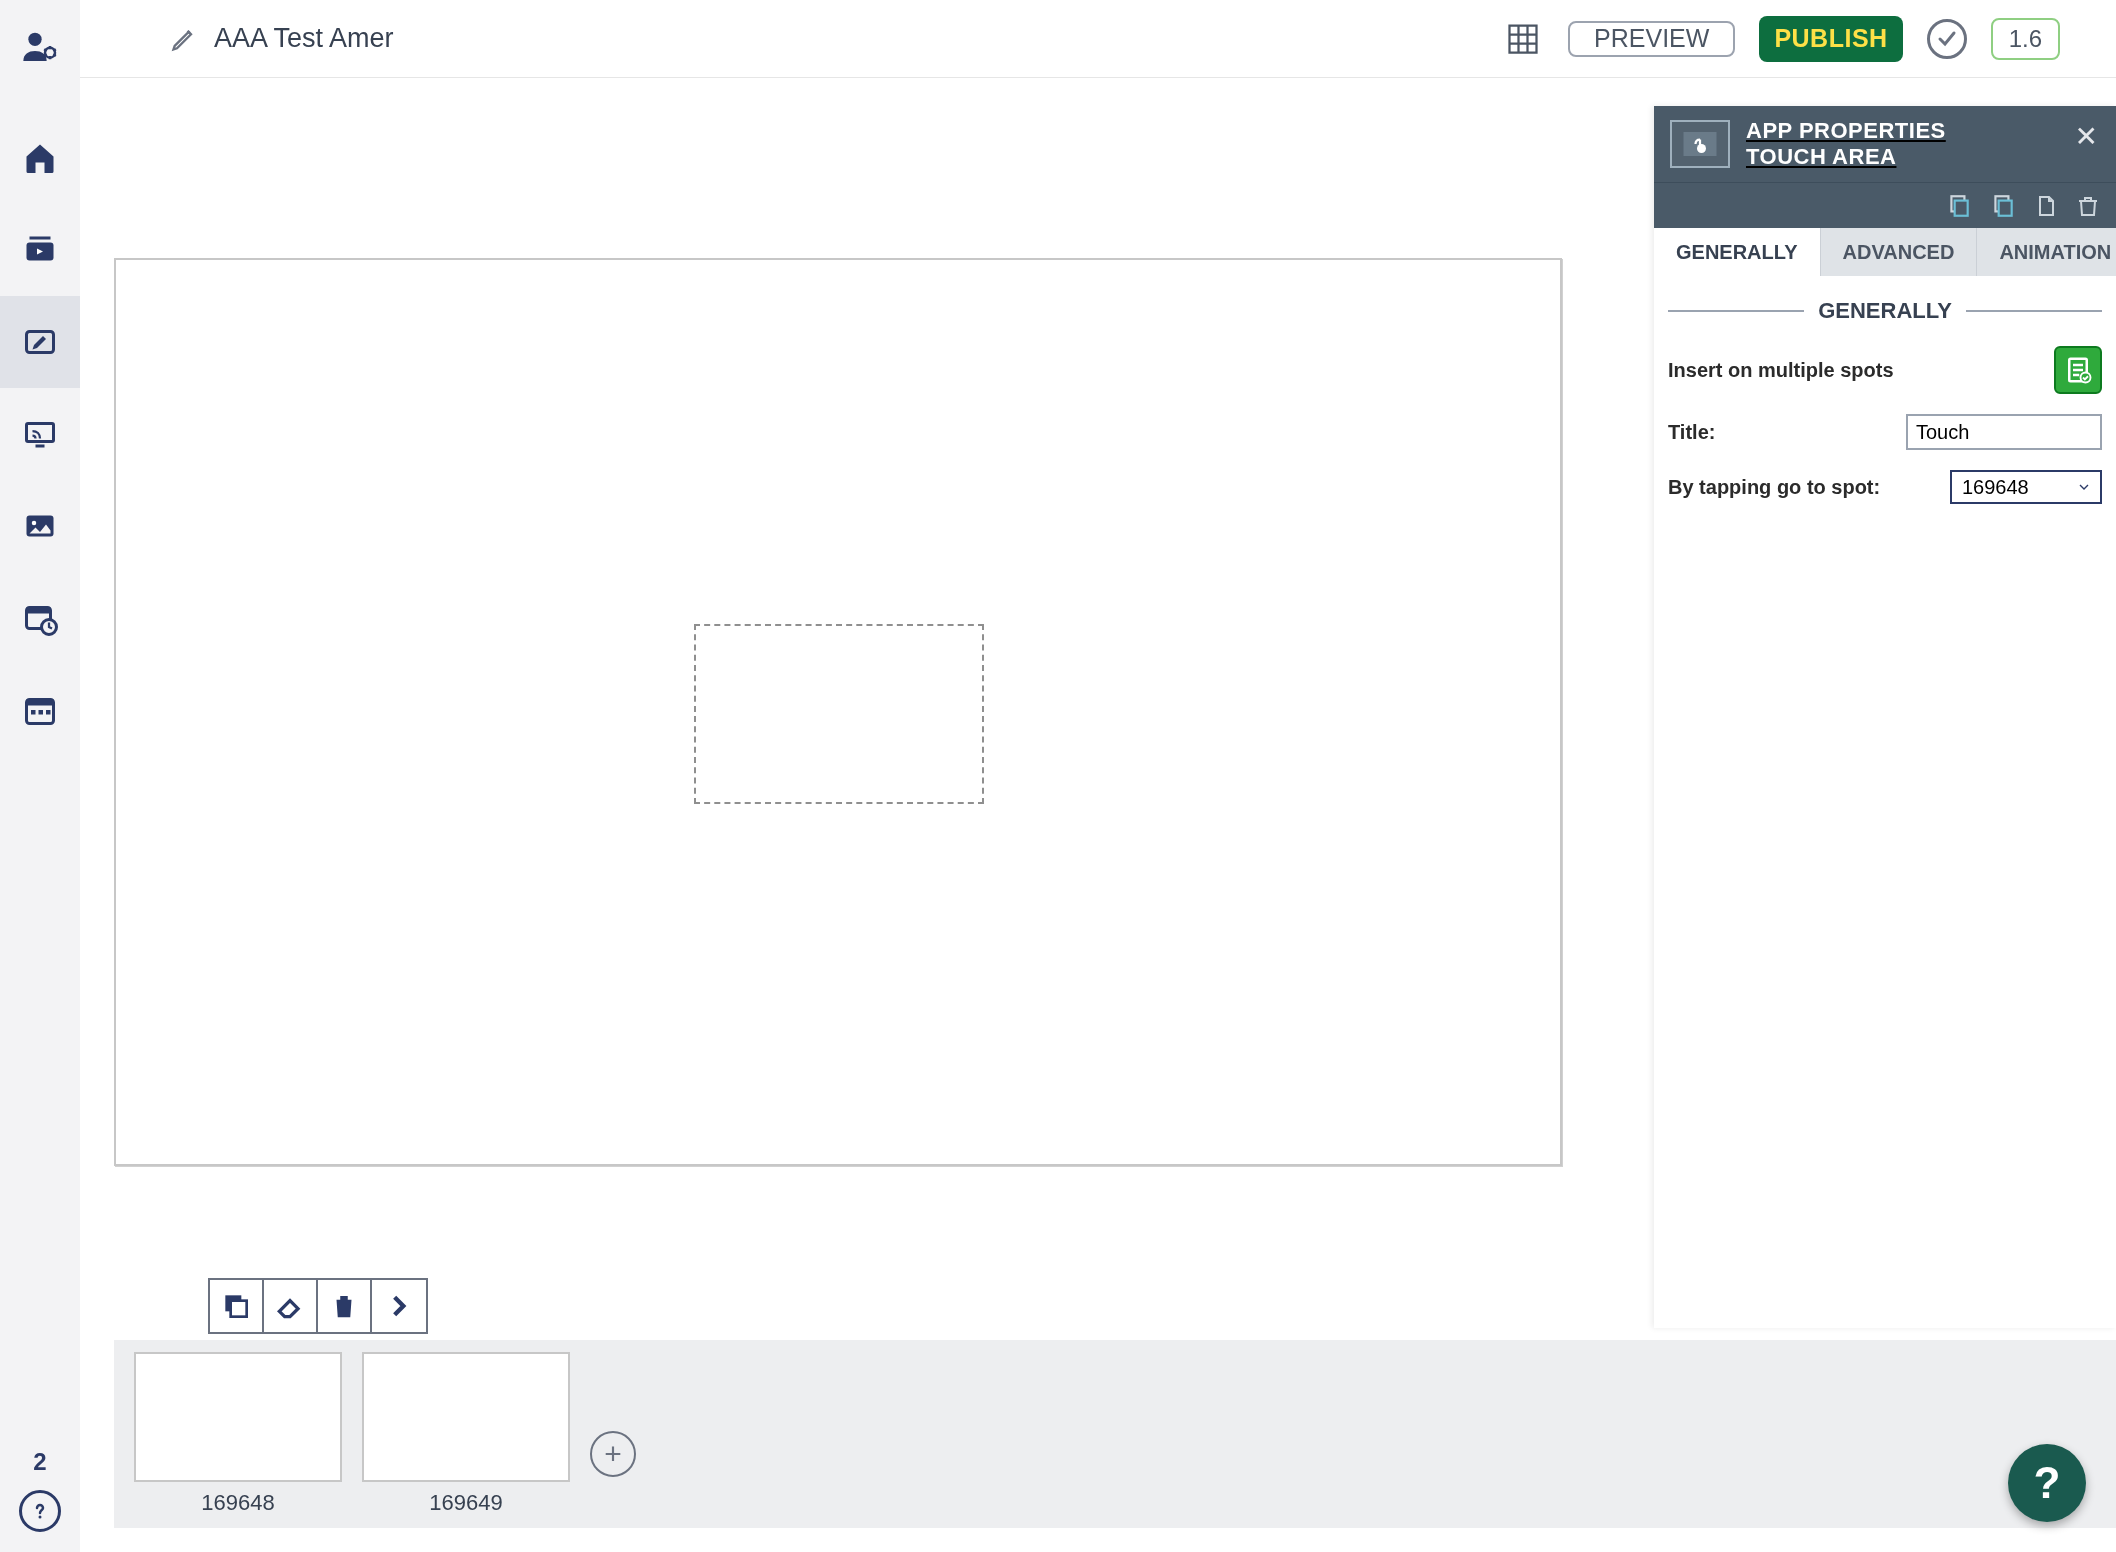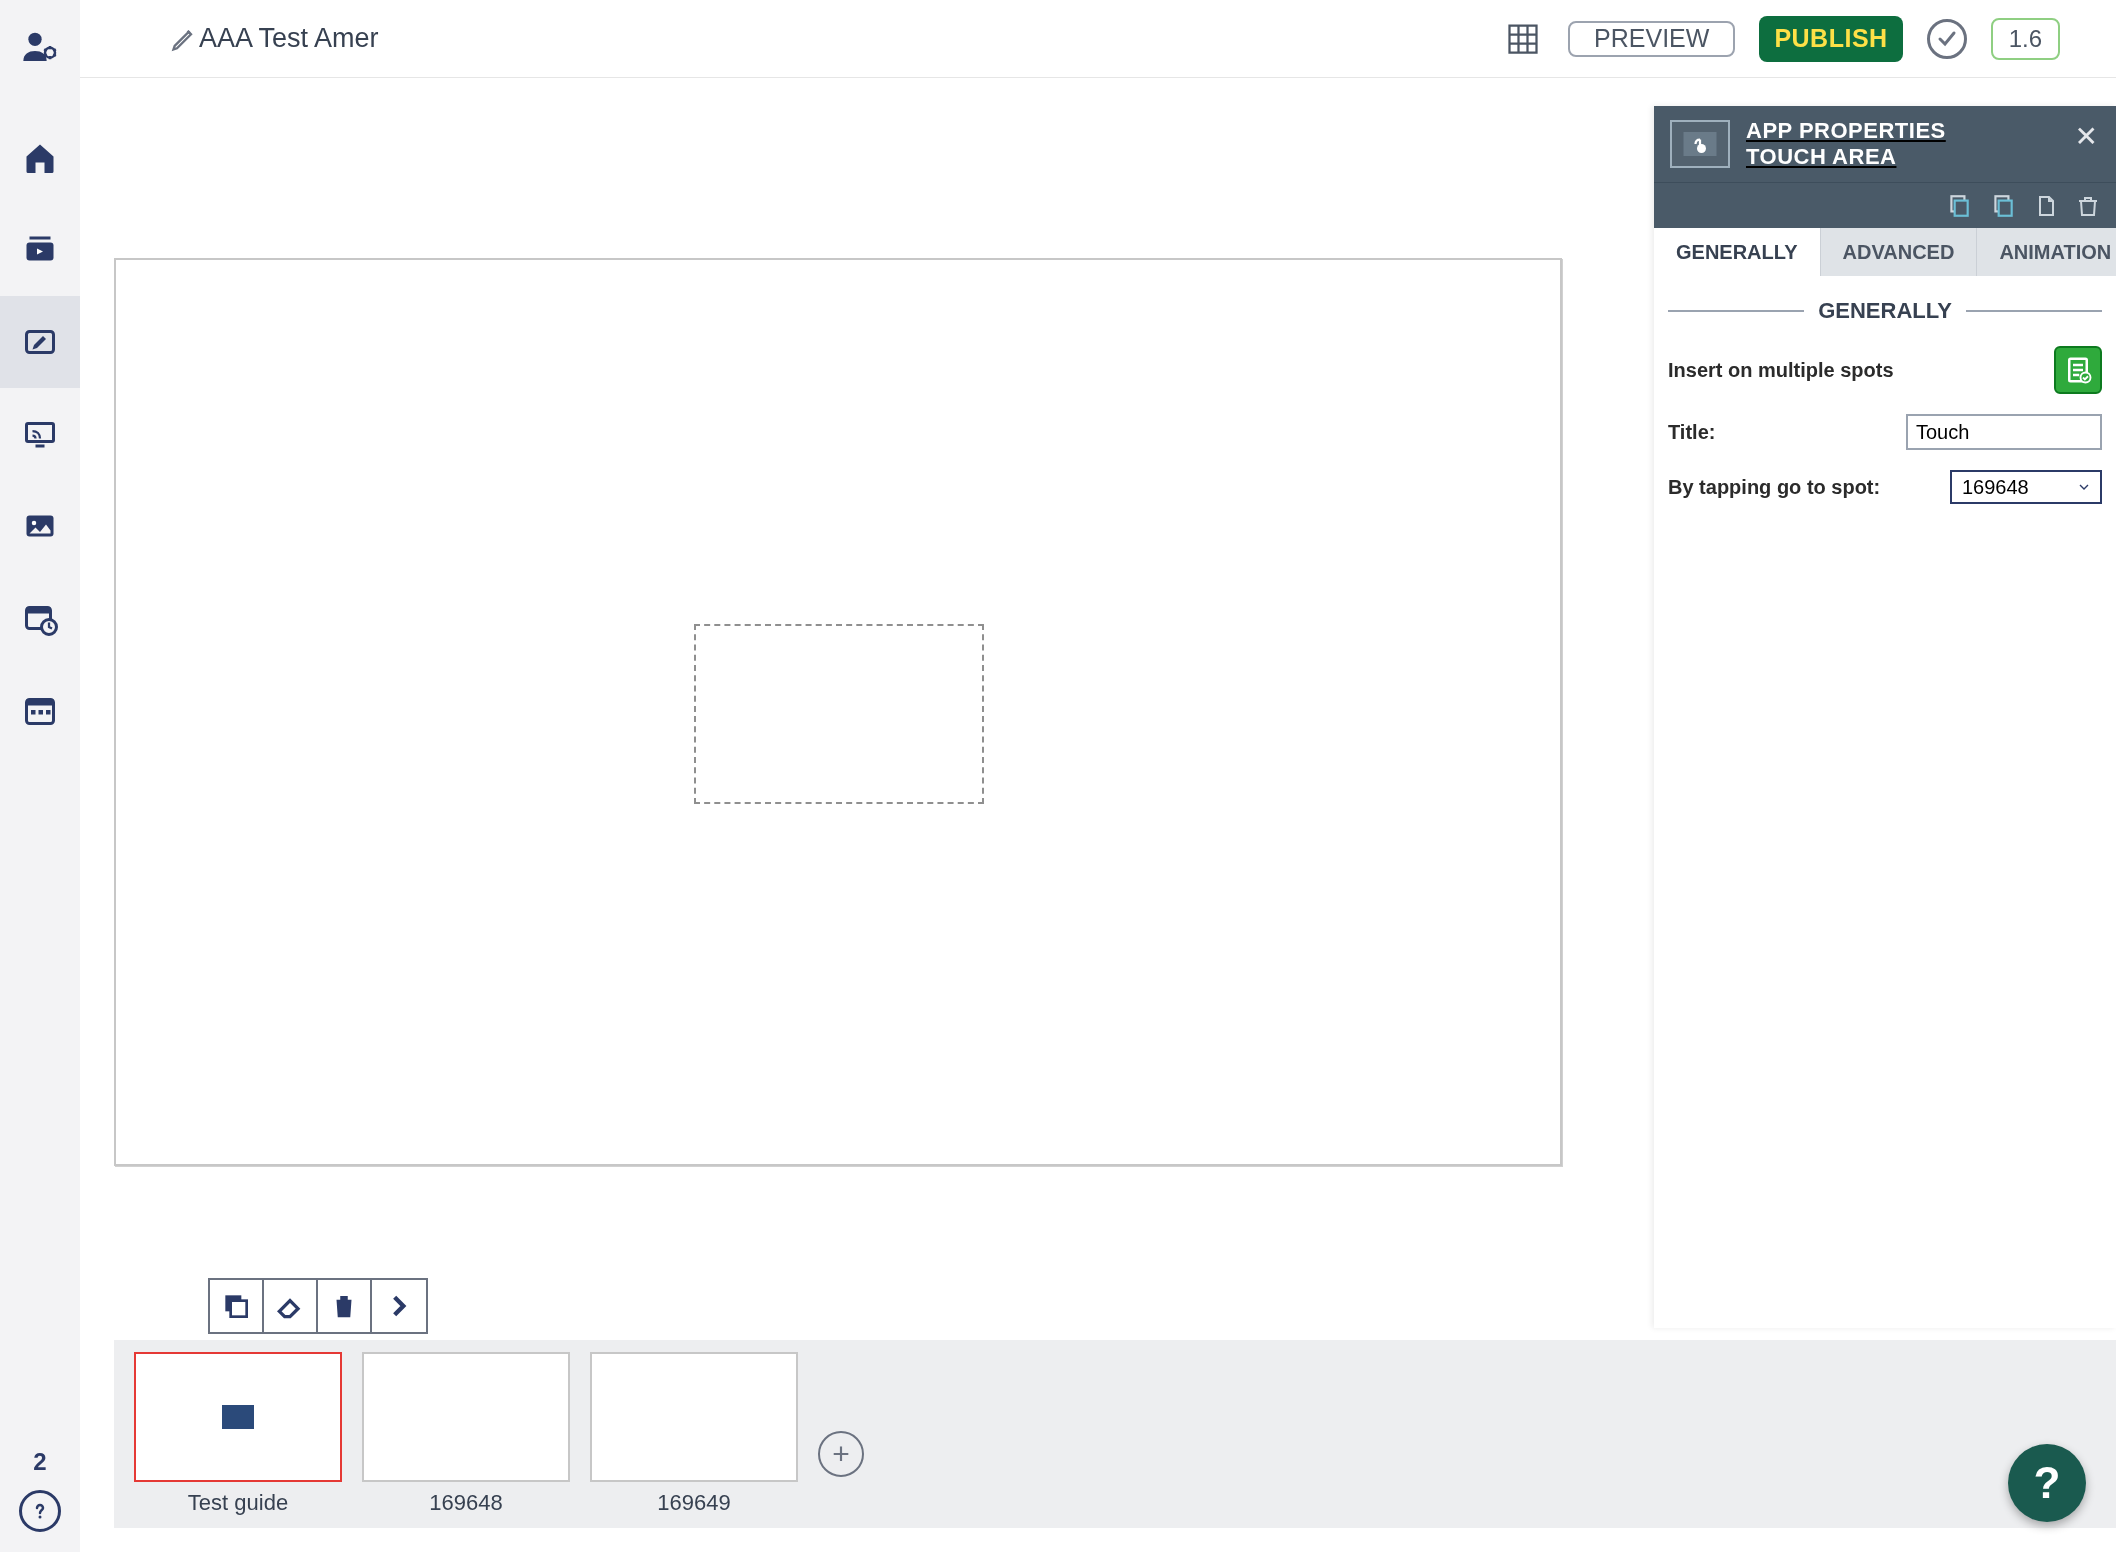--- a/index.html
+++ b/index.html
@@ -10,21 +10,21 @@
 .rail-top-seg { width: 100%; display: flex; flex-direction: column; align-items: center; }
 .rail-item { width: 80px; height: 92px; display: flex; align-items: center; justify-content: center; color: #2b3a67; }
 .rail-item.active { background: #e0e2e8; }
 .rail-arrow { position: absolute; left: 82px; top: 40px; font-size: 20px; color: #6b7280; }
 .rail-bottom { position: absolute; bottom: 20px; left: 0; width: 80px; display: flex; flex-direction: column; align-items: center; gap: 14px; }
 .rail-count { font-size: 24px; font-weight: bold; color: #2b3a67; }
 .rail-help-circle { width: 42px; height: 42px; border: 3px solid #2b3a67; border-radius: 50%; display: flex; align-items: center; justify-content: center; color: #2b3a67; font-size: 26px; font-weight: bold; }
 
 
 .top-bar { position: absolute; top: 0; left: 80px; right: 0; height: 78px; background: #fff; border-bottom: 1px solid #e6e6e6; display: flex; align-items: center; padding: 0 56px 0 90px; }
-.title-wrap { display: flex; align-items: center; gap: 1px; }
+.title-wrap { display: flex; align-items: center; gap: 16px; }
 .pencil-icon { color: #6b7280; }
 .project-title { font-size: 27px; color: #374151; }
 .top-right { margin-left: auto; display: flex; align-items: center; gap: 24px; }
 .grid-icon-btn { width: 42px; height: 42px; display: flex; align-items: center; justify-content: center; color: #4b5563; }
 .btn-outline { height: 36px; padding: 0 24px; border: 2px solid #9ca3af; background: #fff; border-radius: 8px; font-size: 25px; color: #4b5563; font-weight: 500; display: flex; align-items: center; }
 .btn-primary { height: 46px; padding: 0 15px; border: none; background: #0d6e3f; color: #fde047; border-radius: 8px; font-size: 25px; font-weight: bold; display: flex; align-items: center; letter-spacing: 0.5px; }
 .check-circle { width: 40px; height: 40px; border: 3px solid #6b7280; border-radius: 50%; display: flex; align-items: center; justify-content: center; color: #6b7280; }
 .version-box { height: 42px; padding: 0 16px; border: 2px solid #8fcf82; border-radius: 8px; font-size: 24px; color: #4b5563; display: flex; align-items: center; }
 
 
@@ -280,26 +280,20 @@
       </div>
     <div class="thumb-tool-btn">
         <svg width="26" height="32" viewBox="0 0 24 24">
           <path d="M8 4l8 8-8 8" fill="none" stroke="#2b3a67" stroke-width="4"></path>
         </svg>
       </div>
   </div>
 
   <div class="bottom-strip">
     <div class="thumb">
-      <div class="thumb-box sel">
-          <div class="inner-icon"></div>
-        </div>
-      <span class="thumb-label">Test guide</span>
-    </div>
-    <div class="thumb">
       <div class="thumb-box"></div>
       <span class="thumb-label">169648</span>
     </div>
     <div class="thumb">
       <div class="thumb-box"></div>
       <span class="thumb-label">169649</span>
     </div>
     <div class="add-circle">
       <span>+</span>
     </div>

